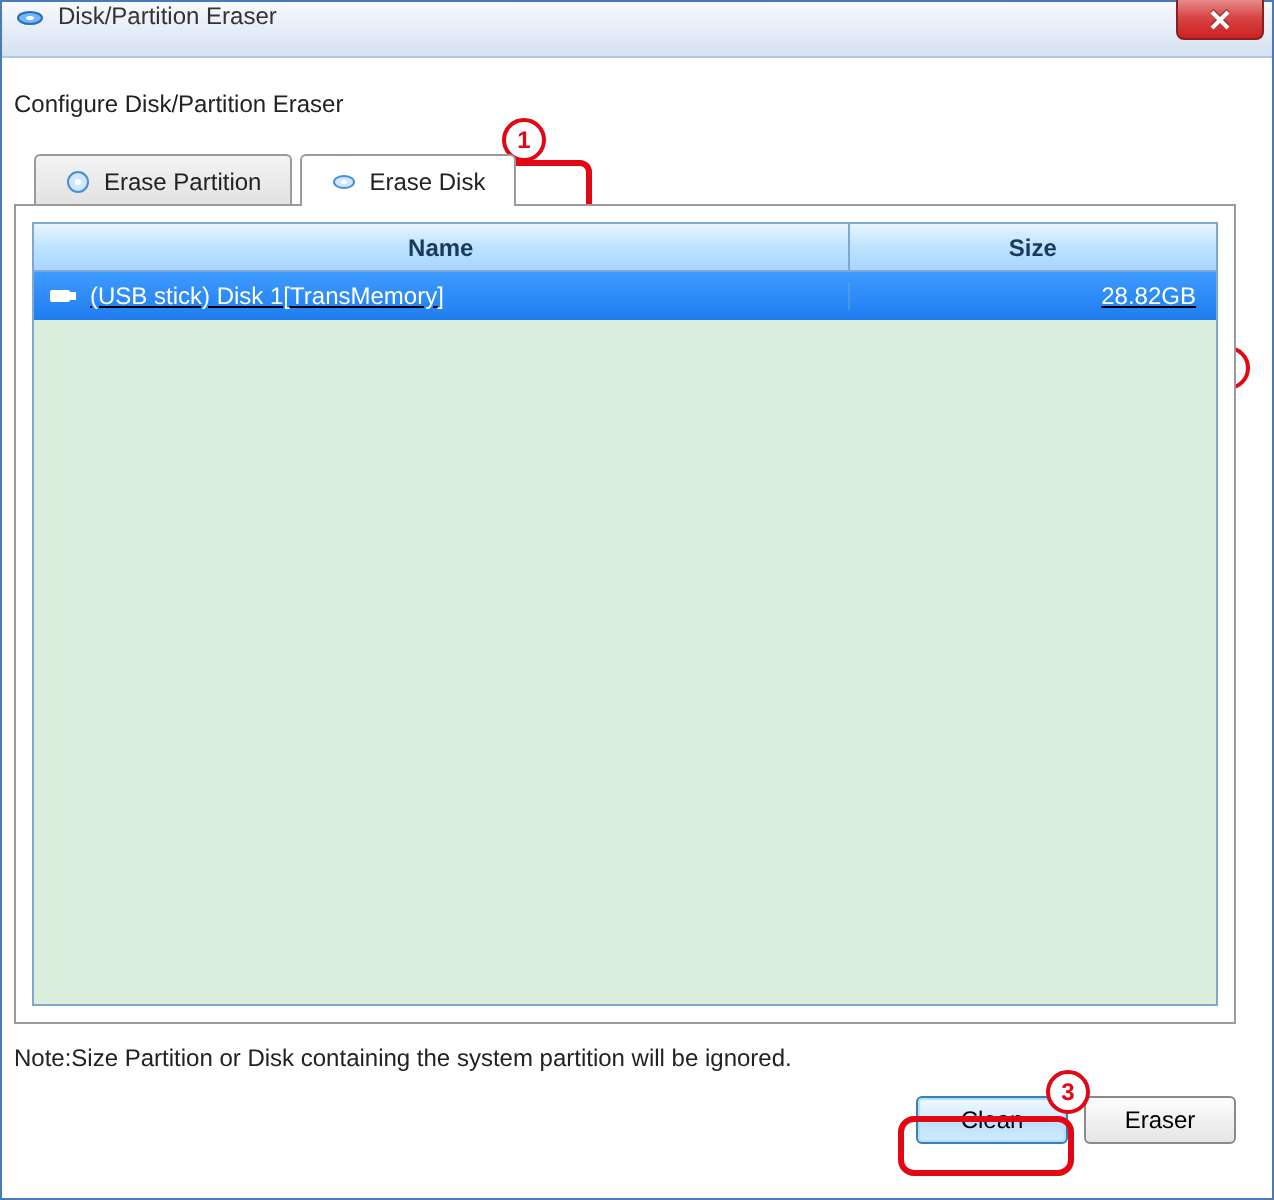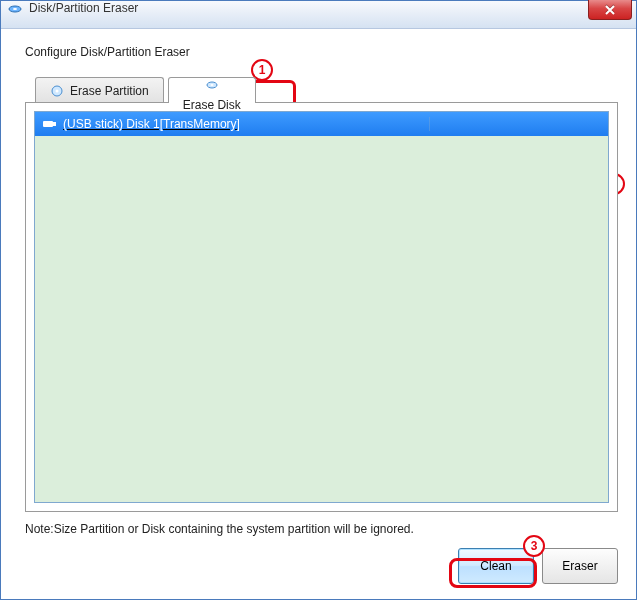--- a/index.html
+++ b/index.html
@@ -7,28 +7,28 @@
 
 
 .window { width: 637px; height: 600px; border: 1px solid #4a7abc; background: #fff; position: relative; }
 .titlebar { height: 28px; background: linear-gradient(to bottom, #f7f9fd 0%, #e6edf7 50%, #d5e2f2 100%); border-bottom: 1px solid #b6c7e0; display: flex; align-items: flex-start; padding: 0 4px 0 6px; position: relative; }
 .titlebar .app-icon { width: 16px; height: 16px; margin-right: 6px; display: inline-flex; align-items: center; justify-content: center; }
 .titlebar .title { font-size: 12px; color: #333; }
 .close-btn { position: absolute; top: -1px; right: 4px; width: 44px; height: 20px; background: linear-gradient(to bottom, #e88b8b 0%, #d84545 45%, #c22 100%); border: 1px solid #8a1f1f; border-top: none; border-radius: 0 0 4px 4px; display: flex; align-items: center; justify-content: center; color: #fff; font-size: 12px; font-weight: bold; cursor: pointer; }
 .close-btn svg { filter: drop-shadow(0 -1px 0 rgba(0,0,0,.3)); }
 
 
-.content { padding: 16px 18px 12px 24px; }
+.content { padding: 16px 18px 12px 6px; }
 .subtitle { font-size: 12px; color: #222; margin-bottom: 18px; }
 
 
 .tabstrip { display: flex; align-items: flex-end; margin-left: 10px; position: relative; }
 .tab { display: flex; align-items: center; gap: 6px; height: 26px; padding: 0 14px; font-size: 12px; color: #222; background: linear-gradient(to bottom, #fdfdfd, #ececec); border: 1px solid #9a9a9a; border-bottom: none; border-radius: 3px 3px 0 0; cursor: pointer; position: relative; }
 .tab + .tab { margin-left: 4px; }
-.tab.active { background: #fff; z-index: 3; flex-direction: column; }
+.tab.active { background: #fff; z-index: 3; }
 .tab.inactive { background: linear-gradient(to bottom,#f3f3f3,#e2e2e2); }
 .tab .tab-icon { width: 14px; height: 14px; display: inline-flex; align-items: center; justify-content: center; }
 
 
 .panel { border: 1px solid #9a9a9a; background: #fff; padding: 8px; margin-top: -1px; position: relative; z-index: 2; }
 
 
 .tbl { width: 100%; border: 1px solid #7fa8cf; height: 392px; background: #dbeedb; position: relative; }
 .tbl-header { display: flex; height: 24px; background: linear-gradient(to bottom, #e8f5ff 0%, #bde2ff 50%, #a6d6ff 100%); border-bottom: 1px solid #7fa8cf; }
 .th { font-size: 12px; font-weight: bold; color: #1a3a5a; display: flex; align-items: center; justify-content: center; }
@@ -39,21 +39,21 @@
 .row.selected { background: linear-gradient(to bottom,#3e9bff,#1f7df0); color: #fff; }
 .cell-name { flex: 0 0 69%; display: flex; align-items: center; gap: 6px; padding-left: 8px; border-right: 1px solid rgba(127,168,207,.4); }
 .cell-size { flex: 1; text-align: right; padding-right: 10px; }
 .row-icon { width: 14px; height: 12px; display: inline-flex; }
 
 
 .note { font-size: 12px; color: #222; margin-top: 10px; }
 
 
 .btn-row { display: flex; justify-content: flex-end; gap: 8px; margin-top: 12px; }
-.btn { min-width: 76px; height: 36px; font-size: 12px; border-radius: 3px; border: 1px solid #8a8a8a; background: linear-gradient(to bottom,#fdfdfd,#e5e5e5); cursor: pointer; display:flex; align-items:center; justify-content:center; }
+.btn { min-width: 76px; height: 24px; font-size: 12px; border-radius: 3px; border: 1px solid #8a8a8a; background: linear-gradient(to bottom,#fdfdfd,#e5e5e5); cursor: pointer; display:flex; align-items:center; justify-content:center; }
 .btn.primary { border: 1px solid #3c7fb1; background: linear-gradient(to bottom,#f2f9ff 0%, #d1eaff 48%, #bde0ff 52%, #cfeaff 100%); box-shadow: inset 0 0 0 1px #aee1ff; }
 
 
 .callout { position: absolute; border: 3px solid #e30613; border-radius: 6px; pointer-events: none; }
 .badge { position: absolute; width: 22px; height: 22px; border: 2.5px solid #e30613; border-radius: 50%; background: #fff; color: #e30613; font-size: 12px; font-weight: bold; display: flex; align-items: center; justify-content: center; pointer-events: none; }
 </style>
 </head>
 <body>
 
 <div class="window">
@@ -92,31 +92,36 @@
               <ellipse cx="7" cy="7" rx="5" ry="3" fill="#cfe8ff" stroke="#4a8ecf"></ellipse>
               <ellipse cx="7" cy="7" rx="1.5" ry="1" fill="#fff"></ellipse>
             </svg>
         </span>
         <span>Erase Disk</span>
       </div>
     </div>
 
     <div class="panel">
       <div class="tbl">
+        <div class="tbl-header">
+          <div class="th th-name">Name</div>
+          <div class="th th-size">Size</div>
+        </div>
         <div class="tbl-body">
           <div class="row selected">
             <div class="cell-name">
               <span class="row-icon">
                 <svg width="14" height="12" viewBox="0 0 14 12">
                     <rect x="0" y="3" width="10" height="6" rx="1" fill="#fff"></rect>
                     <rect x="10" y="4" width="3" height="4" fill="#fff"></rect>
                   </svg>
               </span>
               <span>(USB stick) Disk 1[TransMemory]</span>
             </div>
+            <div class="cell-size">28.82GB</div>
           </div>
         </div>
       </div>
     </div>
 
     <div class="note">Note:Size Partition or Disk containing the system partition will be ignored.</div>
 
     <div class="btn-row">
       <button class="btn primary">
           <span>Clean</span>

